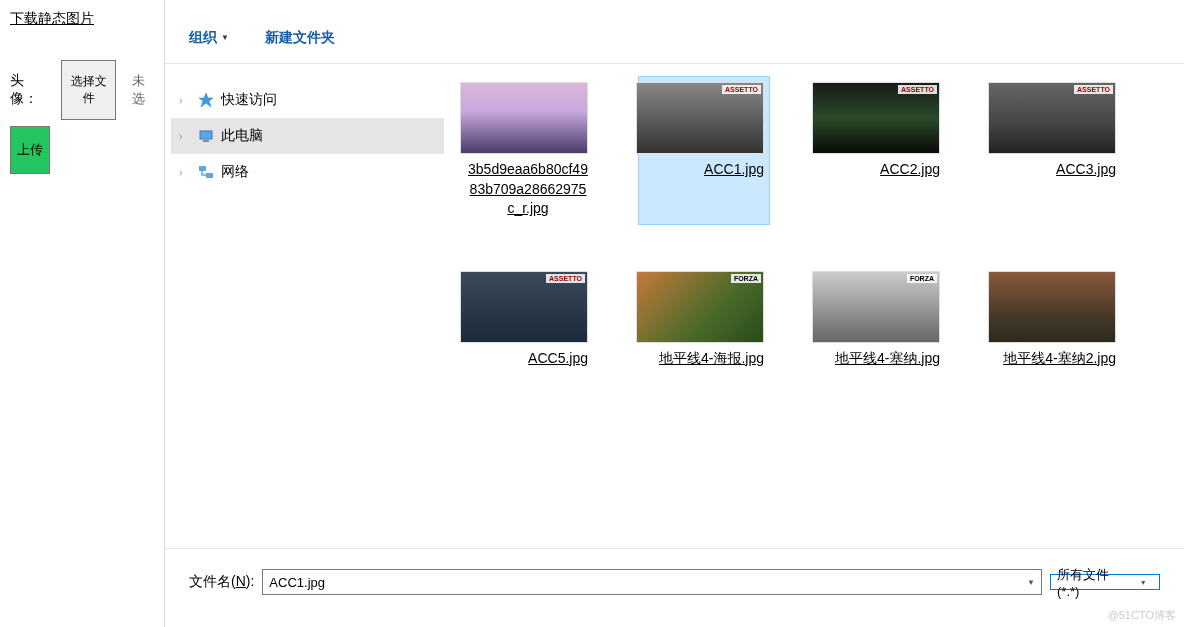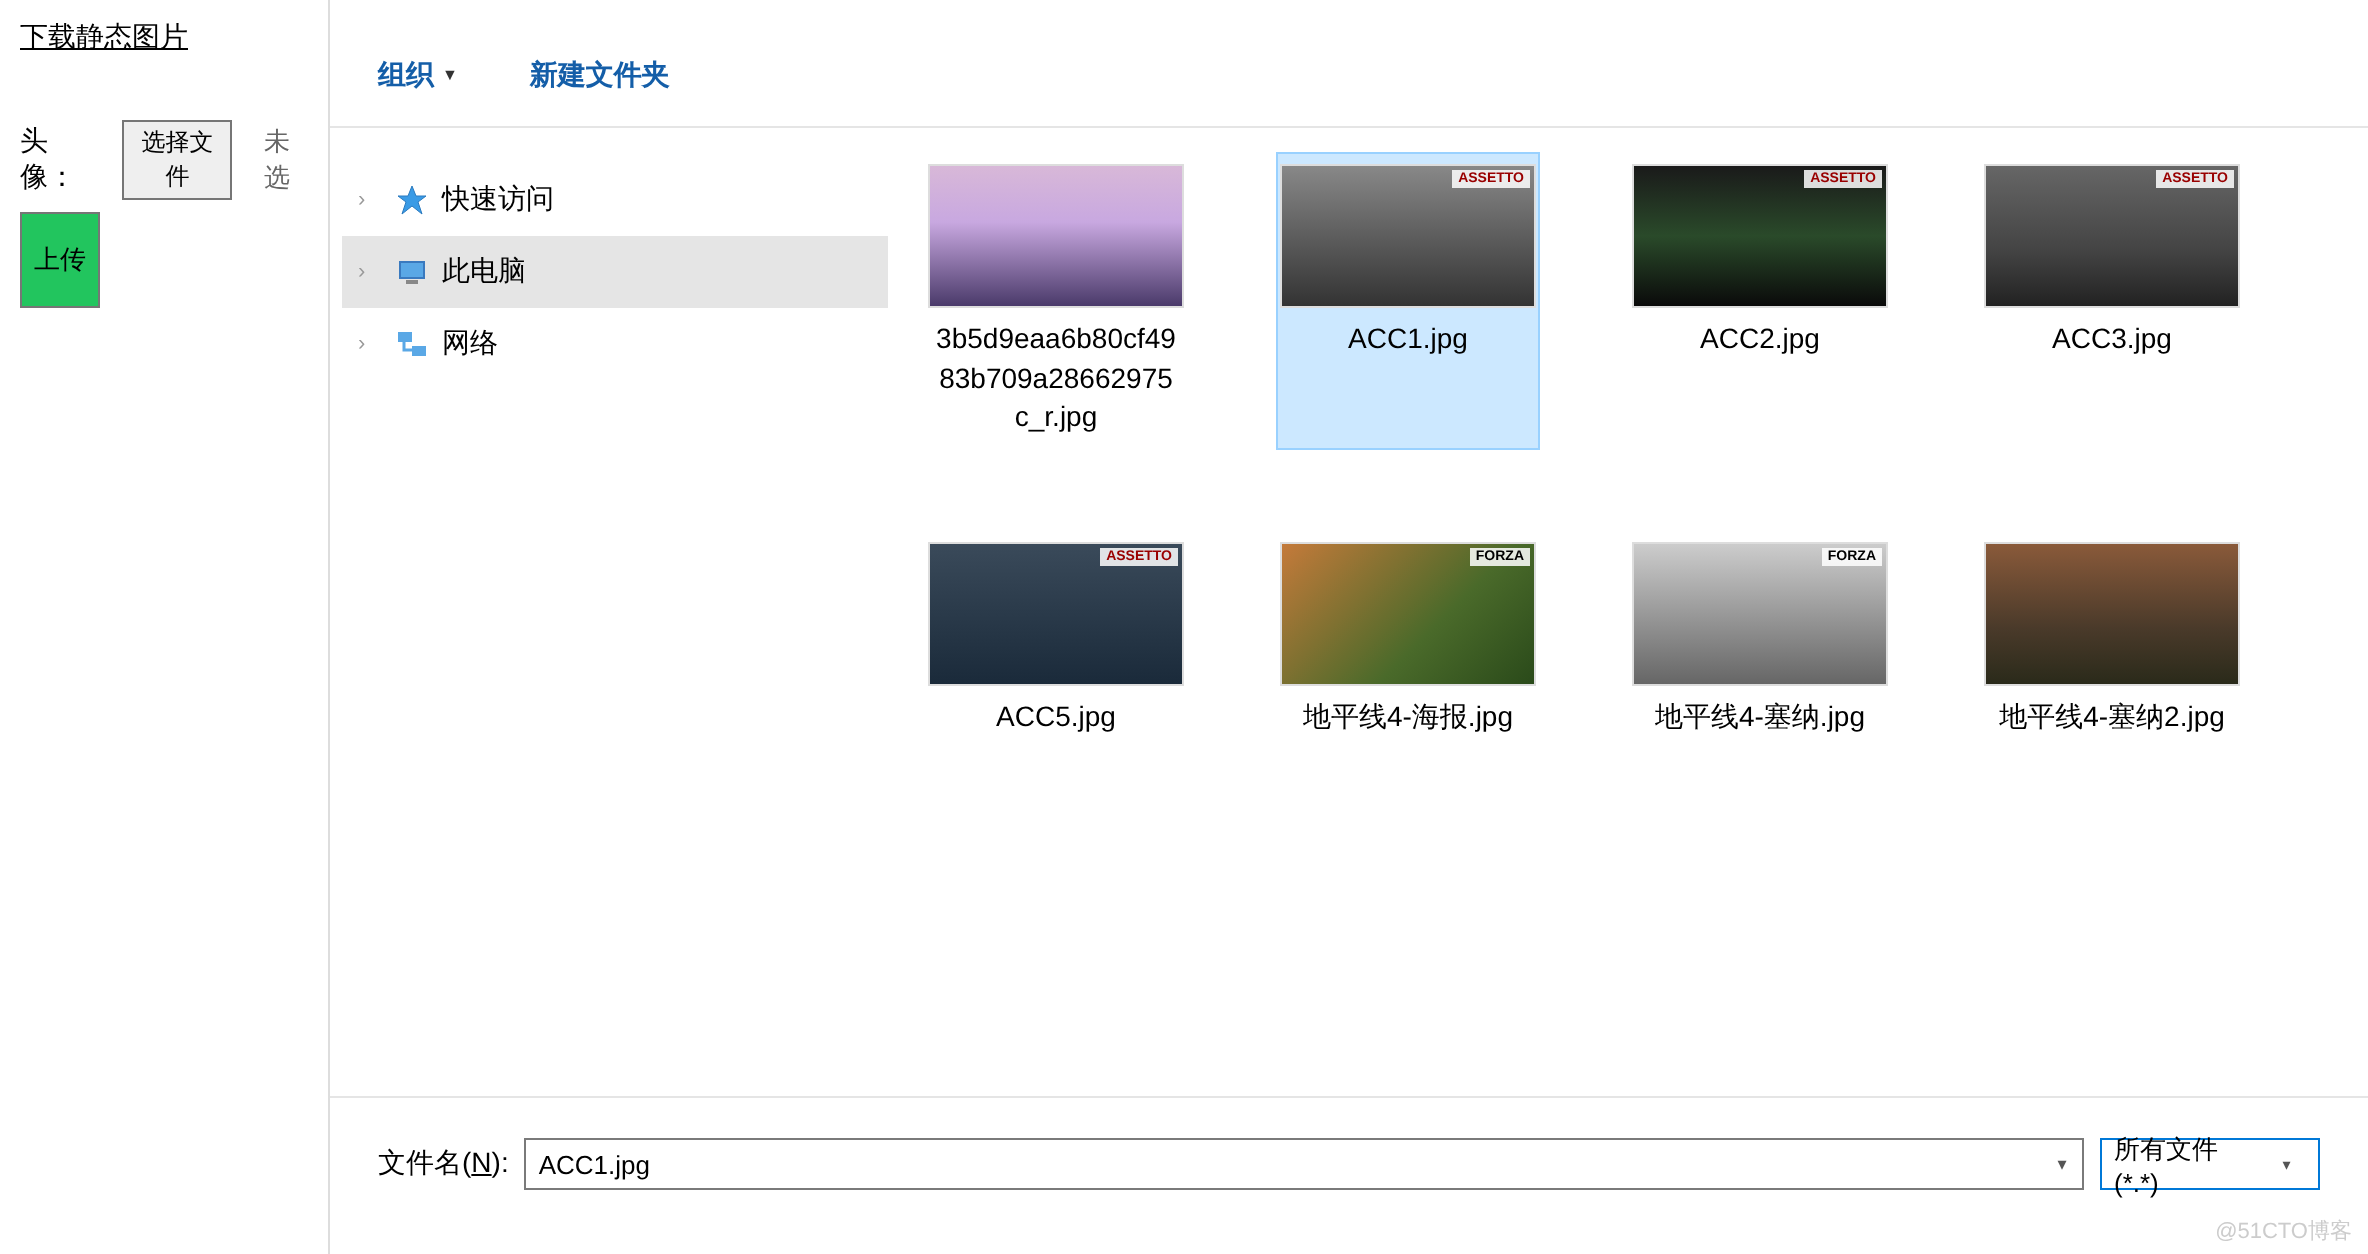--- a/index.html
+++ b/index.html
@@ -1,55 +1,55 @@
 <!DOCTYPE html>
 <html><head>
 <meta charset="utf-8">
 <style>
 * { box-sizing: border-box; margin: 0; padding: 0; font-family: "Microsoft YaHei", sans-serif; }
 body { background: #fff; font-size: 13px; color: #000; }
 .container { display: flex; width: 1184px; height: 627px; position: relative; }
 .left-panel { width: 164px; padding: 10px; background: #fff; }
 .download-link { color: #000000; text-decoration: underline; cursor: pointer; font-size: 14px; }
 .avatar-row { margin-top: 32px; display: flex; align-items: center; gap: 16px; font-size: 14px; }
-.choose-file-btn { font-size: 12px; background: #efefef; border: 1px solid #767676; padding: 2px 6px; cursor: pointer; font-family: Arial; }
+.choose-file-btn { font-size: 12px; background: #efefef; border: 1px solid #767676; padding: 12px 6px; cursor: pointer; font-family: Arial; }
 .upload-btn { margin-top: 6px; font-size: 13px; background: #22c55e; border: 1px solid #767676; padding: 14px 6px; cursor: pointer; }
 .dialog { flex: 1; border-left: 1px solid #ddd; display: flex; flex-direction: column; background: #fff; }
 .toolbar { height: 52px; border-bottom: 1px solid #e5e5e5; display: flex; align-items: center; padding: 0 24px; gap: 36px; color: #145ea8; font-size: 14px; margin-top: 12px; }
 .toolbar-item { display: flex; align-items: center; gap: 4px; cursor: pointer; font-weight: bold; }
 .dropdown-arrow { font-size: 8px; color: #333; }
 .body { flex: 1; display: flex; overflow: hidden; }
 .side-nav { width: 285px; padding: 18px 6px; }
 .nav-item { display: flex; align-items: center; height: 36px; padding-left: 8px; gap: 6px; cursor: pointer; font-size: 14px; border-radius: 0; }
 .nav-item.selected { background: #e5e5e5; }
 .expand-arrow { color: #999; font-size: 11px; width: 12px; }
 .nav-icon { width: 18px; height: 18px; display: flex; align-items: center; justify-content: center; }
 .file-area { flex: 1; padding: 12px 0 0 12px; display: flex; flex-wrap: wrap; align-content: flex-start; gap: 40px 44px; overflow: hidden; }
-.file-item { width: 132px; display: flex; flex-direction: column; align-items: center; cursor: pointer; padding: 6px; }
+.file-item { width: 132px; display: flex; flex-direction: column; align-items: flex-end; cursor: pointer; padding: 6px; text-decoration: underline; }
 .file-item.selected { background: #cce8ff; border: 1px solid #99d1ff; padding: 5px; }
 .thumb { width: 128px; height: 72px; border: 1px solid #ddd; background: linear-gradient(135deg,#333,#555); position: relative; }
 .thumb.mountain { background: linear-gradient(180deg,#d8b8d8 0%,#c8a8e0 40%,#4a3a6a 100%); }
 .thumb.acc1 { background: linear-gradient(180deg,#888 0%,#555 60%,#333 100%); }
 .thumb.acc2 { background: linear-gradient(180deg,#1a1a1a 0%,#2a4a2a 50%,#0a0a0a 100%); }
 .thumb.acc3 { background: linear-gradient(180deg,#666 0%,#444 60%,#222 100%); }
 .thumb.acc5 { background: linear-gradient(180deg,#3a4a5a 0%,#1a2a3a 100%); }
 .thumb.poster { background: linear-gradient(135deg,#c47a3a 0%,#4a6a2a 60%,#2a4a1a 100%); }
 .thumb.senna { background: linear-gradient(180deg,#ccc 0%,#999 50%,#666 100%); }
 .thumb.senna2 { background: linear-gradient(180deg,#8a5a3a 0%,#4a3a2a 60%,#2a2a1a 100%); }
 .thumb-logo { position: absolute; top: 2px; right: 2px; background: rgba(255,255,255,.85); color: #900; font-size: 7px; padding: 1px 3px; font-weight: bold; }
 .thumb-logo.w { color: #000; }
 .filename { text-align: center; font-size: 14px; margin-top: 6px; line-height: 1.4; word-break: break-all; }
 .footer { border-top: 1px solid #e5e5e5; padding: 20px 24px 16px; }
 .filename-row { display: flex; align-items: center; gap: 8px; margin-bottom: 16px; }
 .filename-label { font-size: 14px; white-space: nowrap; }
 .filename-label u { text-decoration: underline; }
 .filename-combo-wrap { flex: 1; display: flex; align-items: center; border: 1px solid #7a7a7a; height: 26px; }
 .filename-combo-wrap input { flex: 1; border: none; height: 100%; padding: 0 6px; font-size: 13px; outline: none; }
 .combo-arrow { width: 20px; text-align: center; font-size: 9px; color: #555; cursor: pointer; }
-.filter-select { width: 110px; height: 26px; border: 1px solid #0078d7; padding: 0 6px; font-size: 13px; background: #fff; display: flex; align-items: center; justify-content: space-between; cursor: pointer; }
+.filter-select { width: 110px; height: 16px; border: 1px solid #0078d7; padding: 0 6px; font-size: 13px; background: #fff; display: flex; align-items: center; justify-content: space-between; cursor: pointer; }
 .button-row { display: flex; justify-content: flex-end; gap: 10px; }
 .dlg-button { width: 110px; height: 28px; border: 1px solid #0078d7; background: #e5f1fb; font-size: 13px; cursor: pointer; }
 .watermark { position: absolute; right: 8px; bottom: 4px; color: #ccc; font-size: 11px; }
 .notrun { color: #666; font-size: 13px; }
 </style>
 </head>
 <body>
 
 <div class="container">
   <div class="left-panel">

